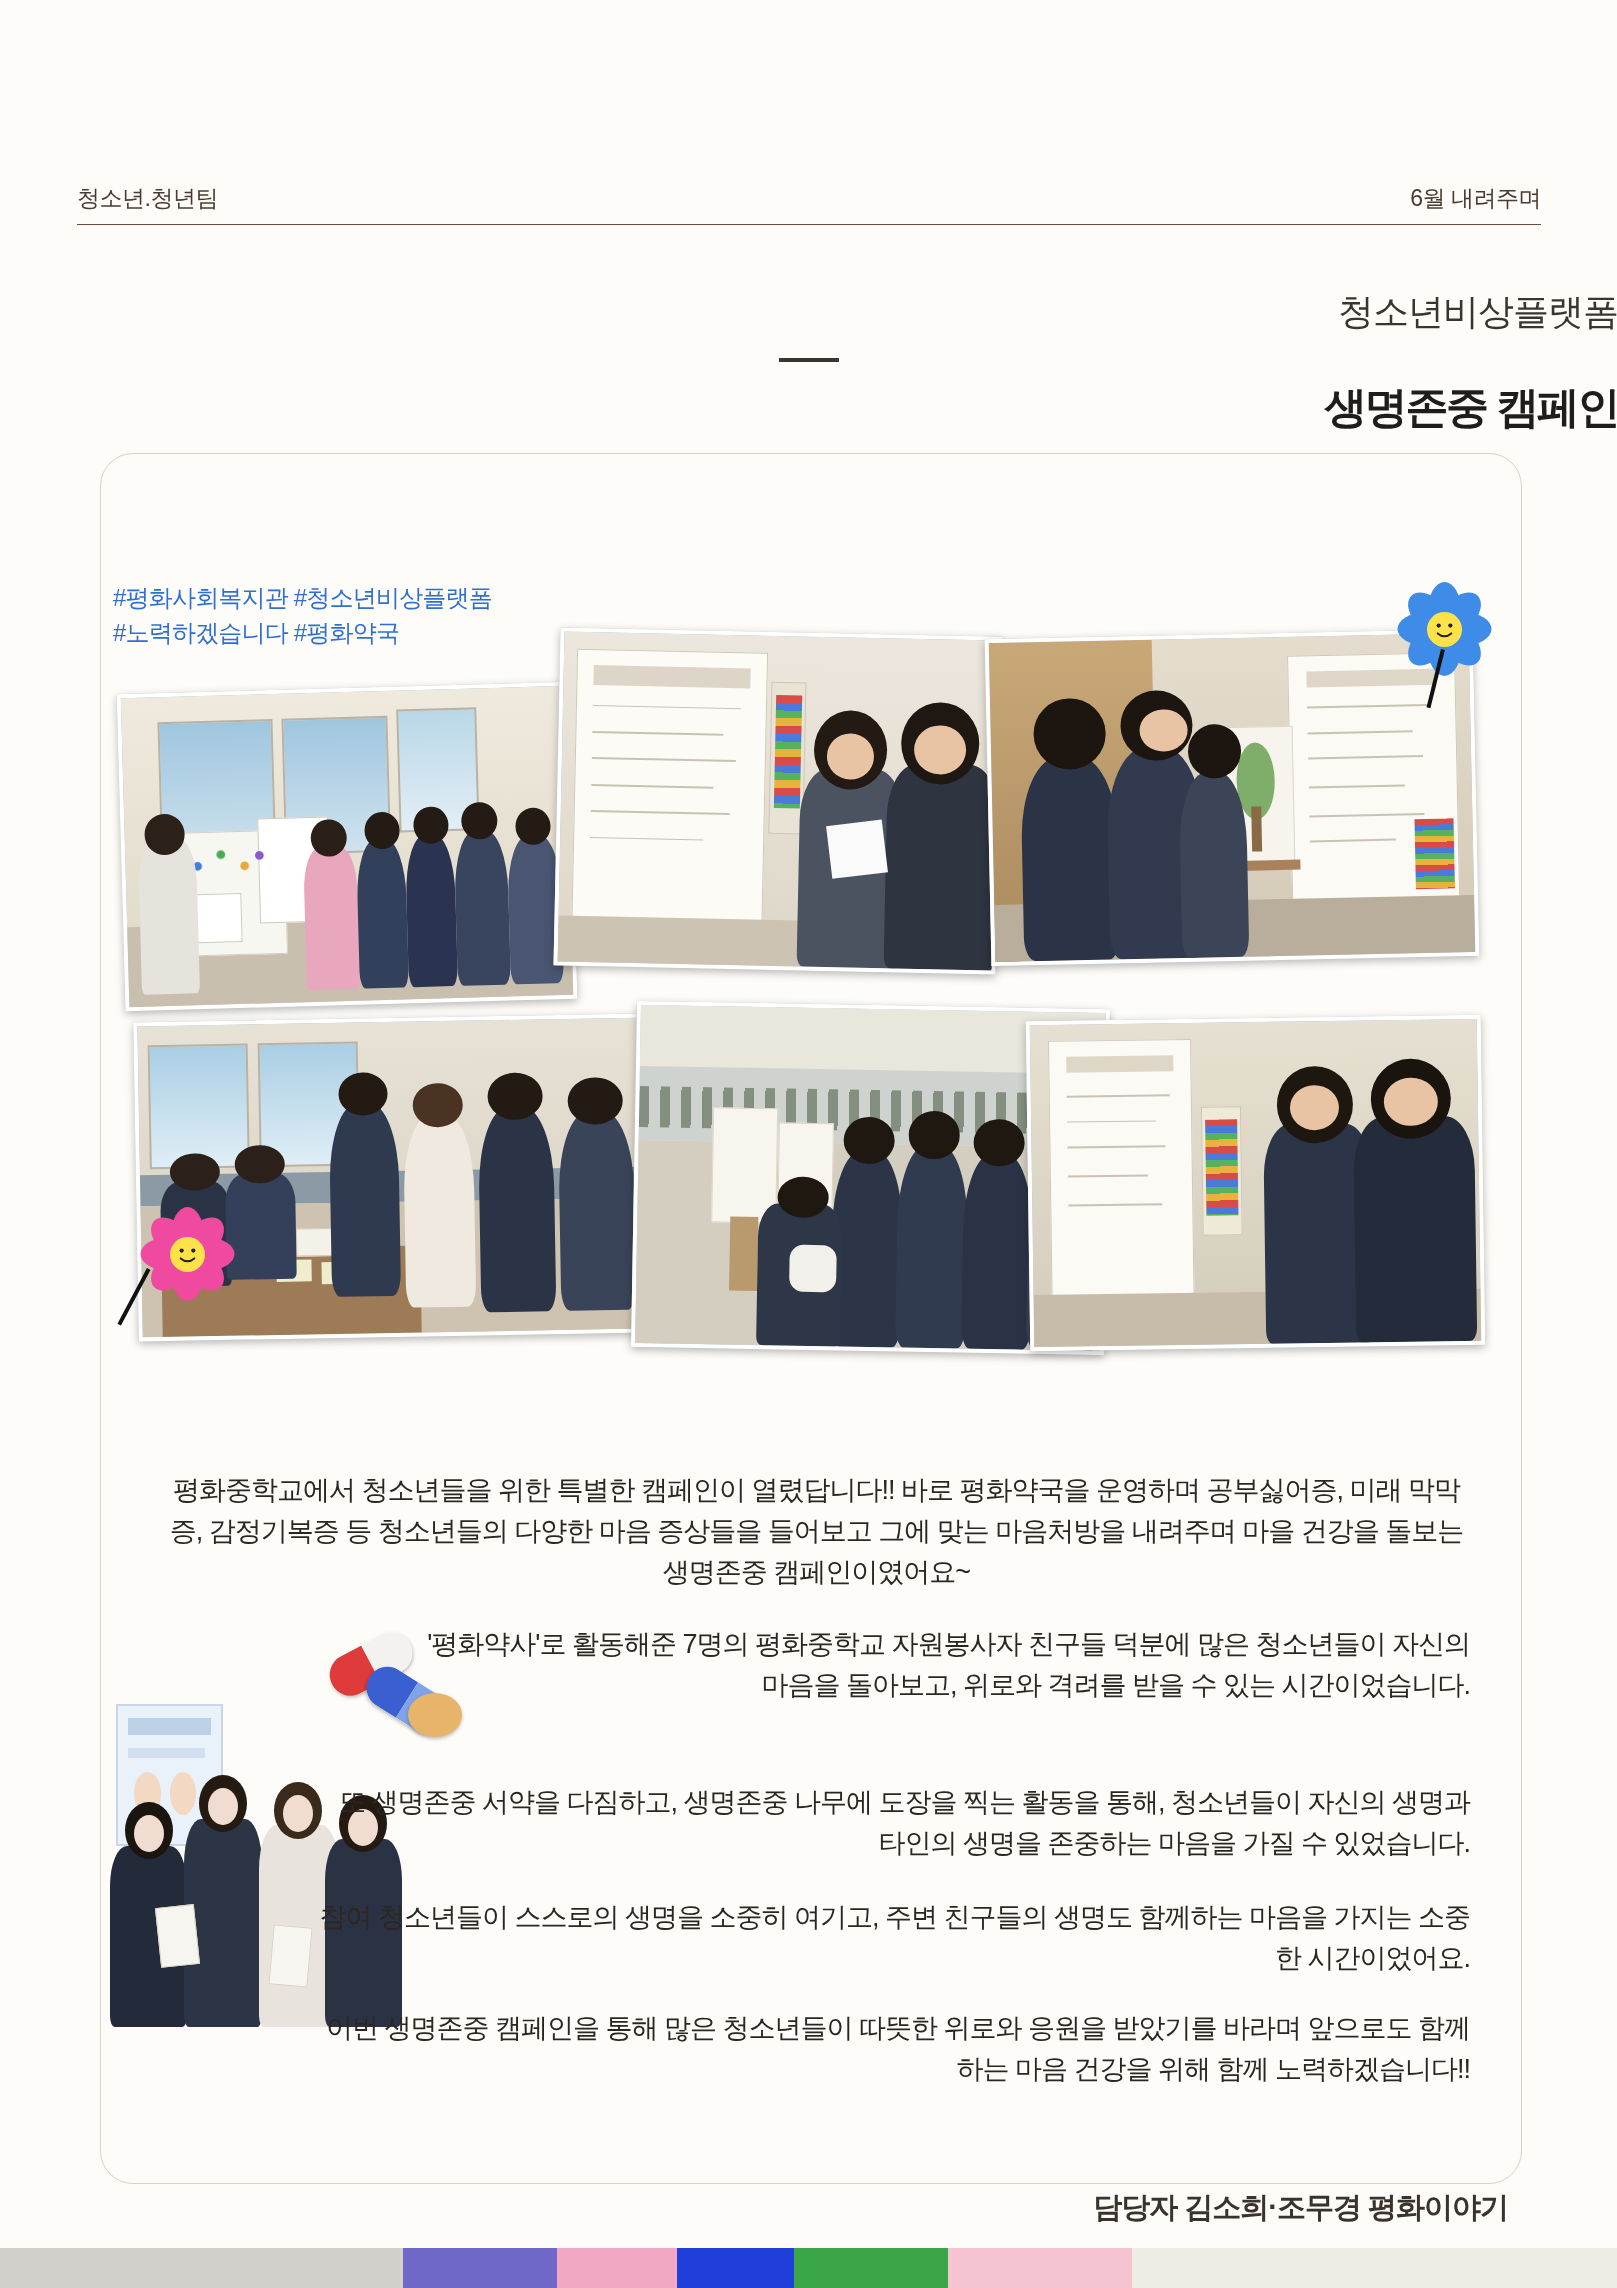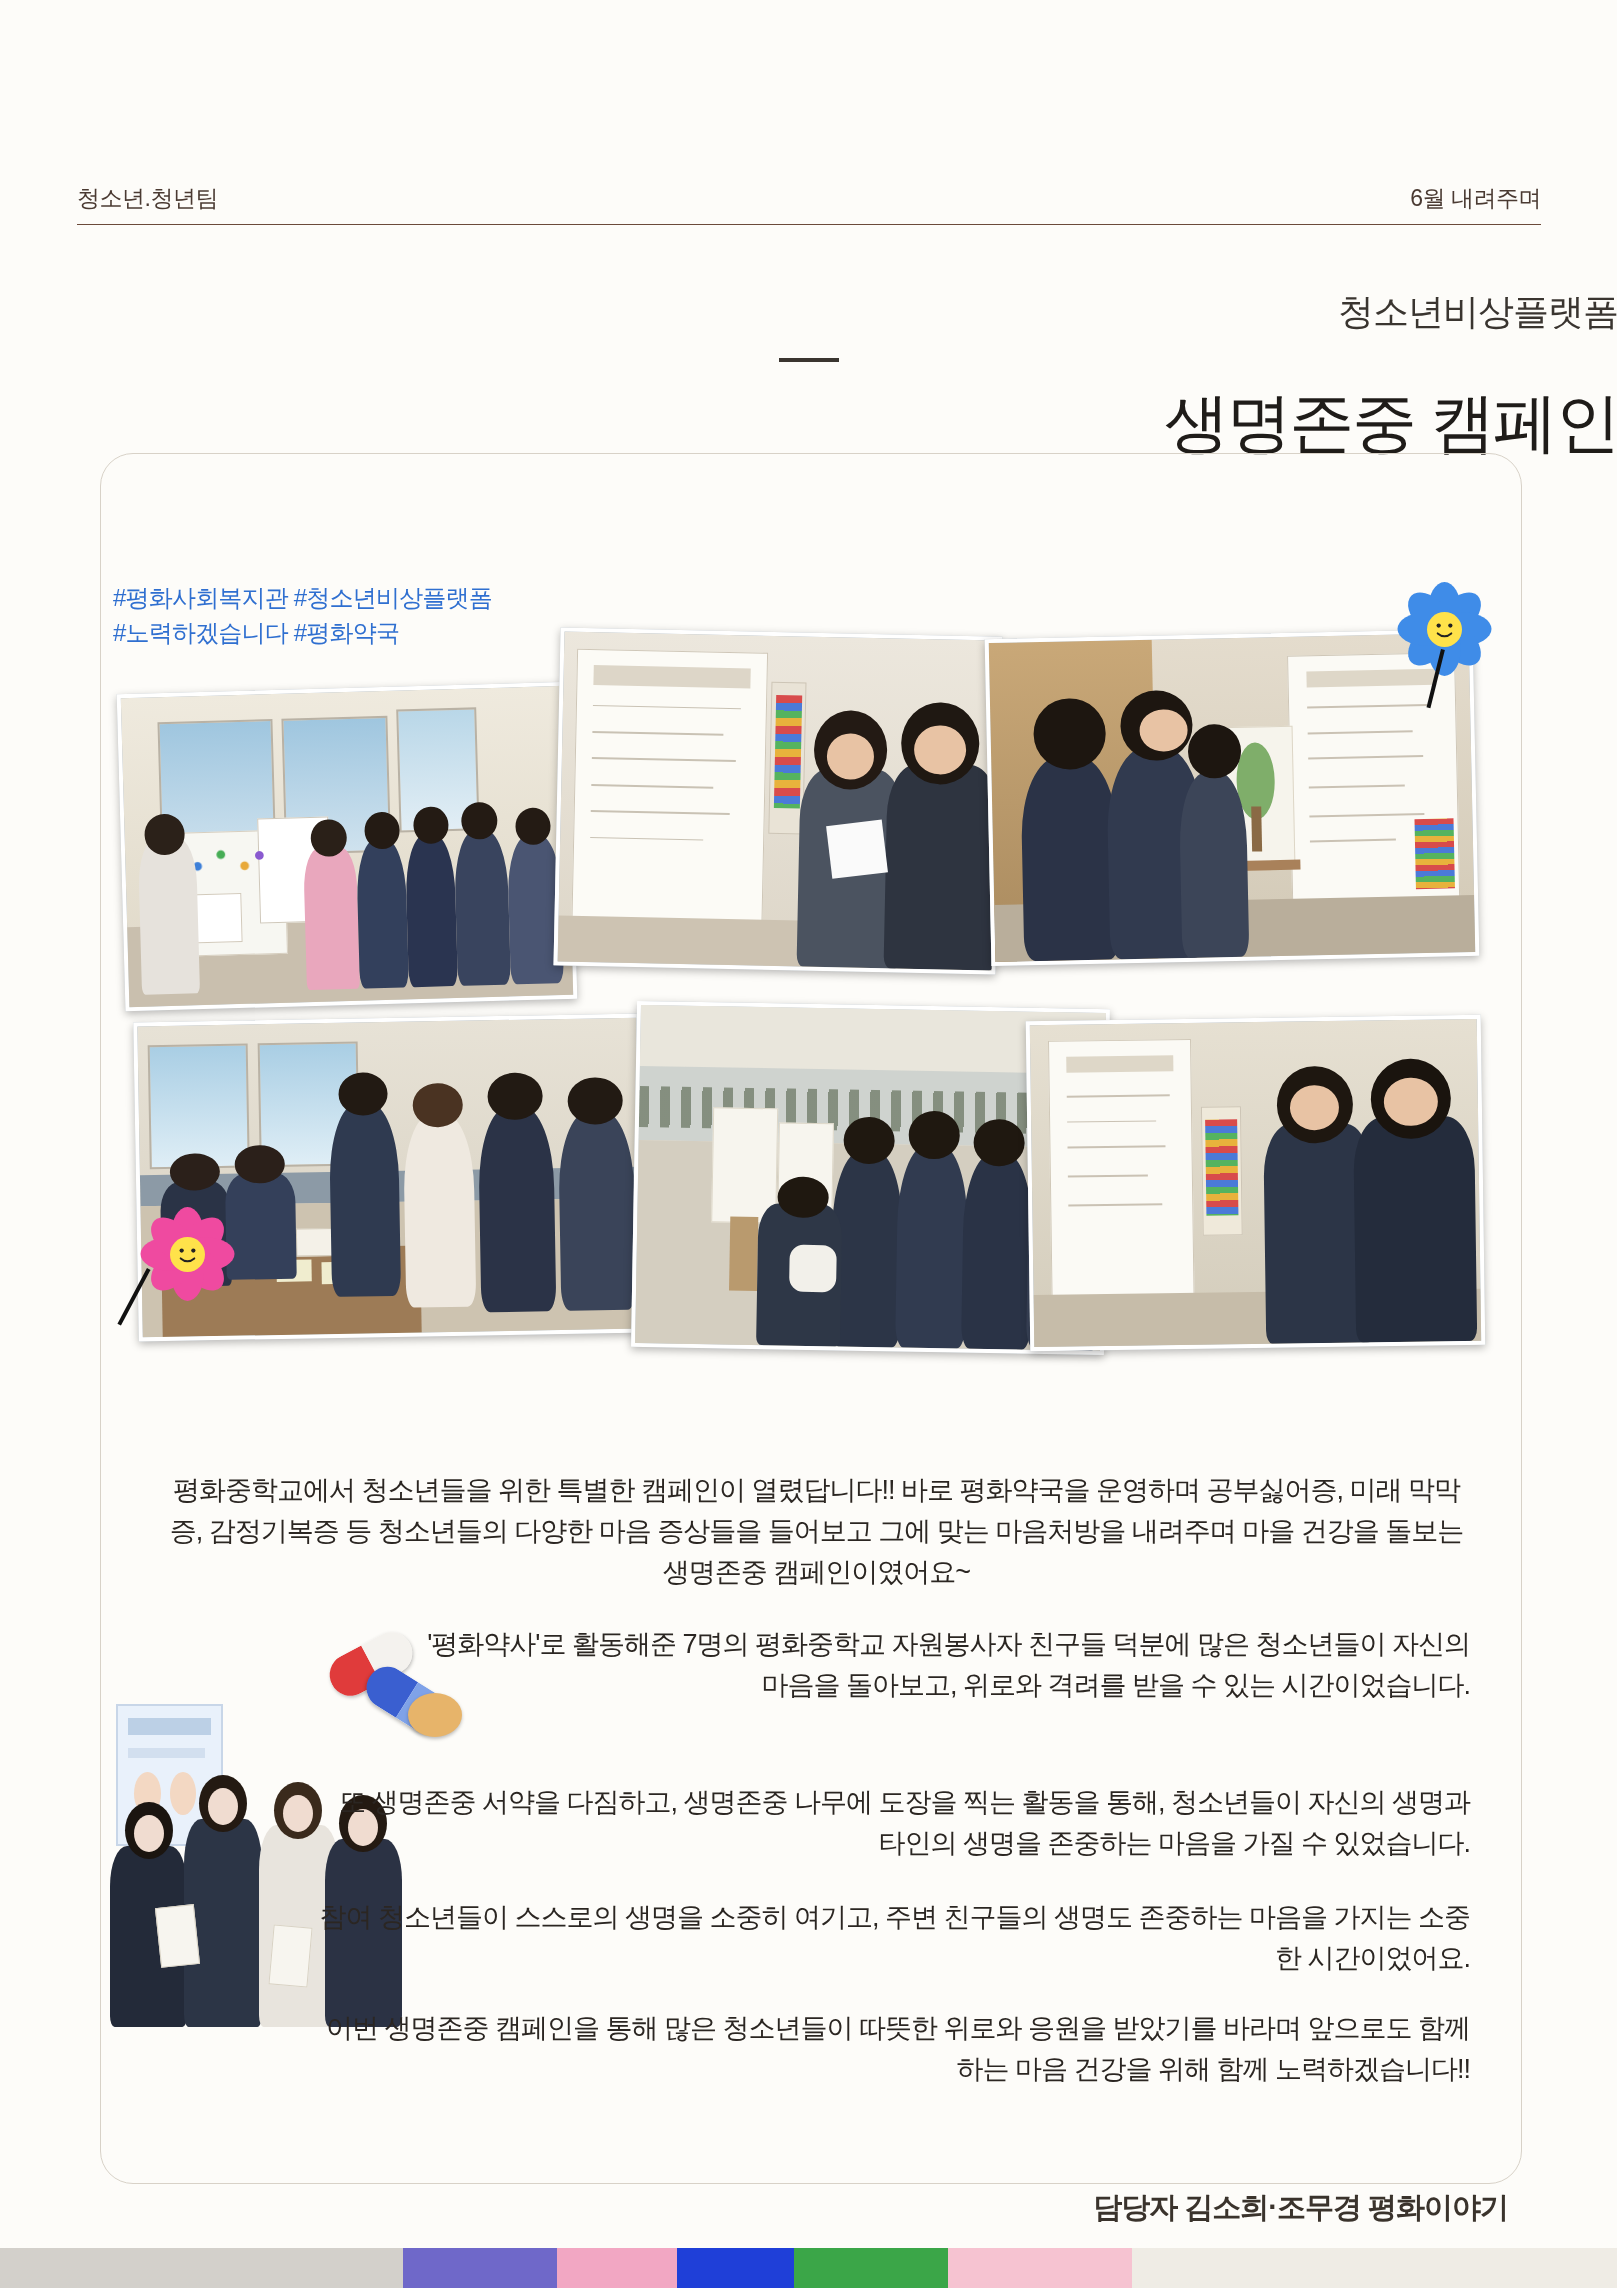--- a/index.html
+++ b/index.html
@@ -59,23 +59,23 @@
     background: #3a3530;
     margin: 21px auto 17.3px auto;
   }
   .title-line1 {
     font-size: 41px;
     color: #2f2b27;
     font-weight: 700;
     letter-spacing: -1.4px;
   }
   .title-line2 {
-    font-size: 65px;
+    font-size: 43px;
     color: #1f1c19;
-    font-weight: 400;
+    font-weight: 700;
     letter-spacing: -2.4px;
     margin-top: 17px;
   }
 
   
   .card {
     position: absolute;
     left: 100px;
     top: 453px;
     width: 1422px;
@@ -477,21 +477,21 @@
     <circle cx="12" cy="14" r="2.2" fill="#222"></circle>
     <circle cx="24" cy="14" r="2.2" fill="#222"></circle>
     <path d="M11 22 Q18 28 25 22" stroke="#222" stroke-width="2" fill="none" stroke-linecap="round"></path>
   </svg>
   <div class="stem" style="left:13.4px; top:67px; width:3.8px; height:63px; transform: rotate(28deg);"></div>
 </div>
 
 <div class="para p1">평화중학교에서 청소년들을 위한 특별한 캠페인이 열렸답니다!! 바로 평화약국을 운영하며 공부싫어증, 미래 막막증, 감정기복증 등 청소년들의 다양한 마음 증상들을 들어보고 그에 맞는 마음처방을 내려주며 마을 건강을 돌보는 생명존중 캠페인이였어요~</div>
 <div class="para p2">'평화약사'로 활동해준 7명의 평화중학교 자원봉사자 친구들 덕분에 많은 청소년들이 자신의 마음을 돌아보고, 위로와 격려를 받을 수 있는 시간이었습니다.</div>
 <div class="para p3">또 생명존중 서약을 다짐하고, 생명존중 나무에 도장을 찍는 활동을 통해, 청소년들이 자신의 생명과 타인의 생명을 존중하는 마음을 가질 수 있었습니다.</div>
-<div class="para p4">참여 청소년들이 스스로의 생명을 소중히 여기고, 주변 친구들의 생명도 존중하는 마음을 가지는 소중한 시간이었어요.</div>
+<div class="para p4">참여 청소년들이 스스로의 생명을 소중히 여기고, 주변 친구들의 생명도 함께하는 마음을 가지는 소중한 시간이었어요.</div>
 <div class="para p5">이번 생명존중 캠페인을 통해 많은 청소년들이 따뜻한 위로와 응원을 받았기를 바라며 앞으로도 함께하는 마음 건강을 위해 함께 노력하겠습니다!!</div>
 
 <div class="credit">담당자  김소희·조무경 평화이야기</div>
 
 <div class="bottombar">
     <div style="background: rgb(211, 208, 203); width: 403px;"></div>
     <div style="background: rgb(111, 104, 201); width: 154px;"></div>
     <div style="background: rgb(242, 167, 195); width: 120px;"></div>
     <div style="background: rgb(31, 63, 216); width: 117px;"></div>
     <div style="background: rgb(59, 166, 72); width: 154px;"></div>

